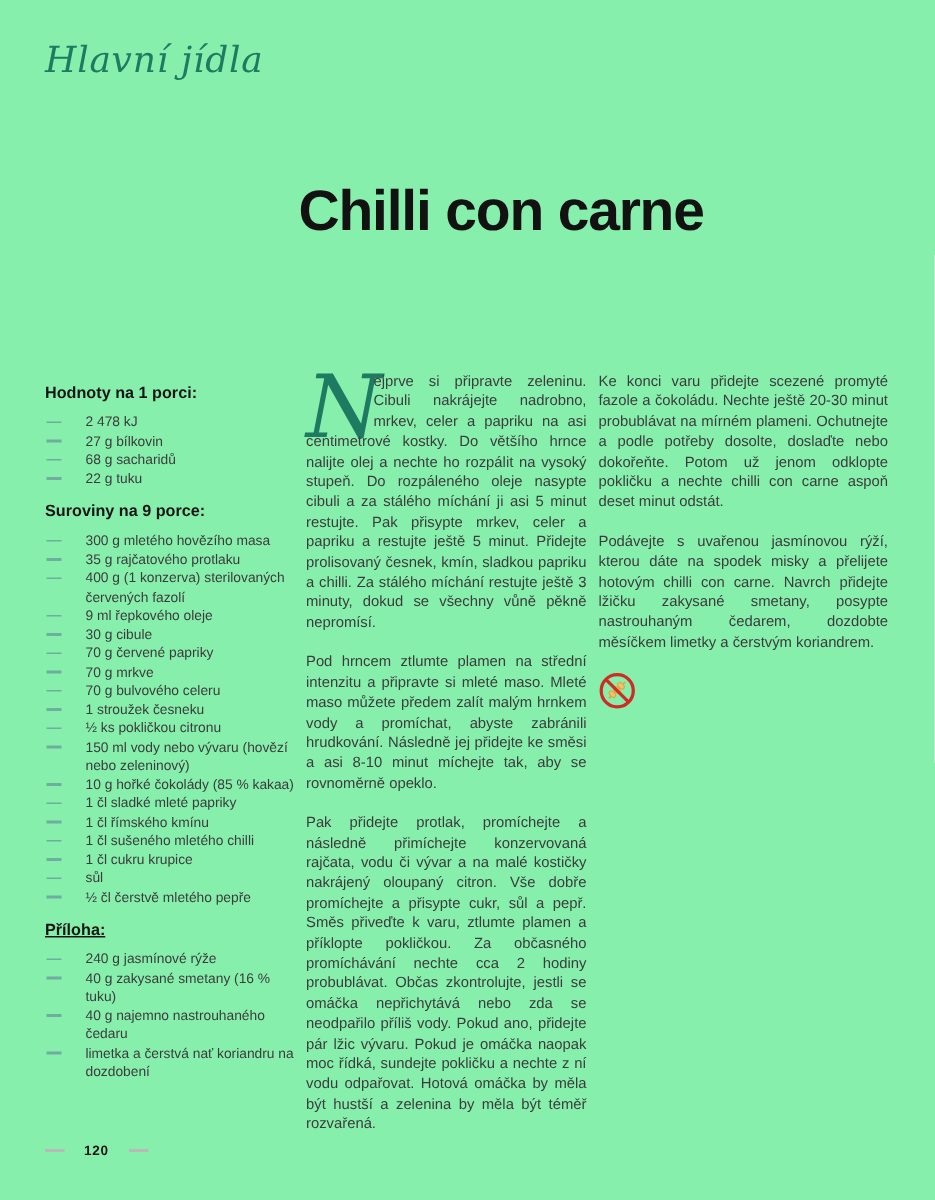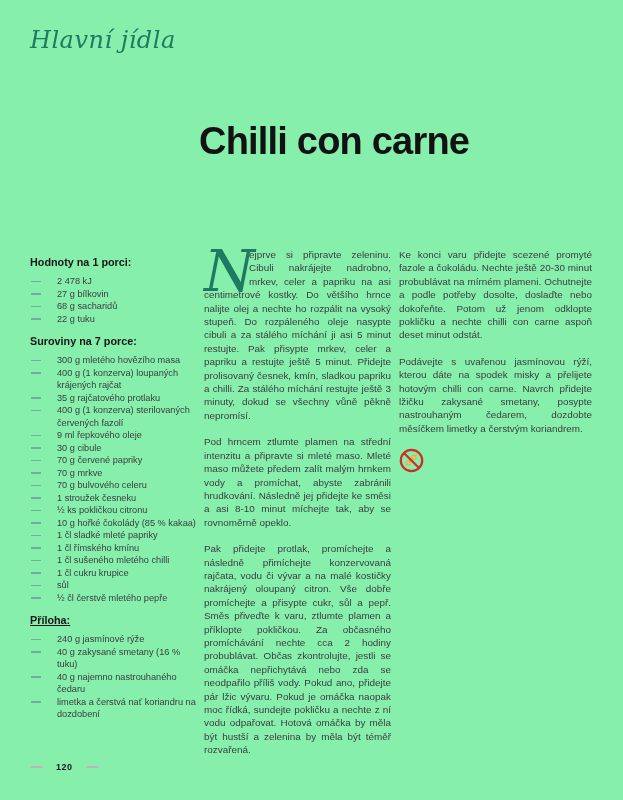--- a/index.html
+++ b/index.html
@@ -66,33 +66,33 @@
   <div class="sidebar">
 
     <div class="sb-heading">Hodnoty na 1 porci:</div>
     <ul>
       <li><span class="dash"></span><span>2 478 kJ</span></li>
       <li><span class="dash"></span><span>27 g bílkovin</span></li>
       <li><span class="dash"></span><span>68 g sacharidů</span></li>
       <li><span class="dash"></span><span>22 g tuku</span></li>
     </ul>
 
-    <div class="sb-heading">Suroviny na 7 porce:</div>
+    <div class="sb-heading">Suroviny na 9 porce:</div>
     <ul>
       <li><span class="dash"></span><span>300 g mletého hovězího masa</span></li>
-      <li><span class="dash"></span><span>400 g (1 konzerva) loupaných krájených rajčat</span></li>
       <li><span class="dash"></span><span>35 g rajčatového protlaku</span></li>
       <li><span class="dash"></span><span>400 g (1 konzerva) sterilovaných červených fazolí</span></li>
       <li><span class="dash"></span><span>9 ml řepkového oleje</span></li>
       <li><span class="dash"></span><span>30 g cibule</span></li>
       <li><span class="dash"></span><span>70 g červené papriky</span></li>
       <li><span class="dash"></span><span>70 g mrkve</span></li>
       <li><span class="dash"></span><span>70 g bulvového celeru</span></li>
       <li><span class="dash"></span><span>1 stroužek česneku</span></li>
       <li><span class="dash"></span><span>½ ks pokličkou citronu</span></li>
+      <li><span class="dash"></span><span>150 ml vody nebo vývaru (hovězí nebo zeleninový)</span></li>
       <li><span class="dash"></span><span>10 g hořké čokolády (85 % kakaa)</span></li>
       <li><span class="dash"></span><span>1 čl sladké mleté papriky</span></li>
       <li><span class="dash"></span><span>1 čl římského kmínu</span></li>
       <li><span class="dash"></span><span>1 čl sušeného mletého chilli</span></li>
       <li><span class="dash"></span><span>1 čl cukru krupice</span></li>
       <li><span class="dash"></span><span>sůl</span></li>
       <li><span class="dash"></span><span>½ čl čerstvě mletého pepře</span></li>
     </ul>
 
     <div class="sb-heading underlined">Příloha:</div>

